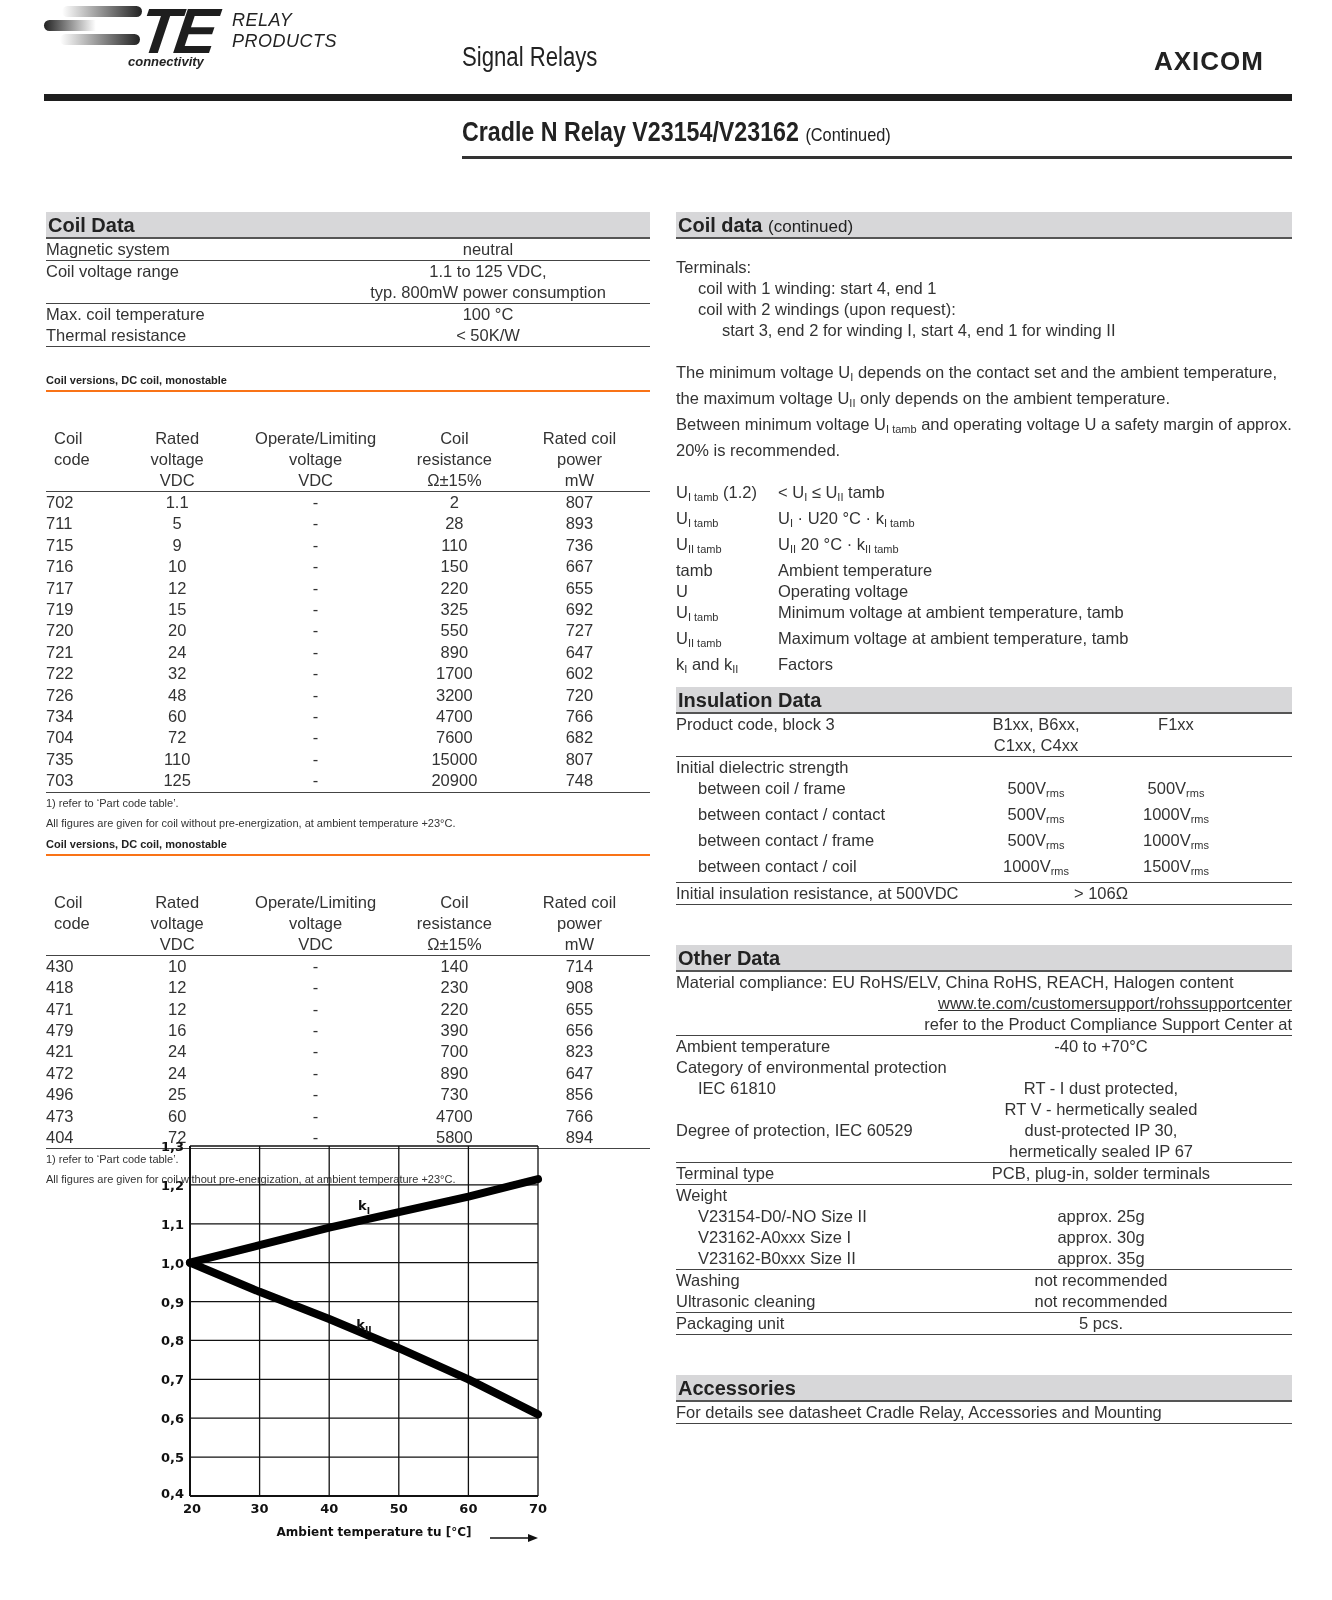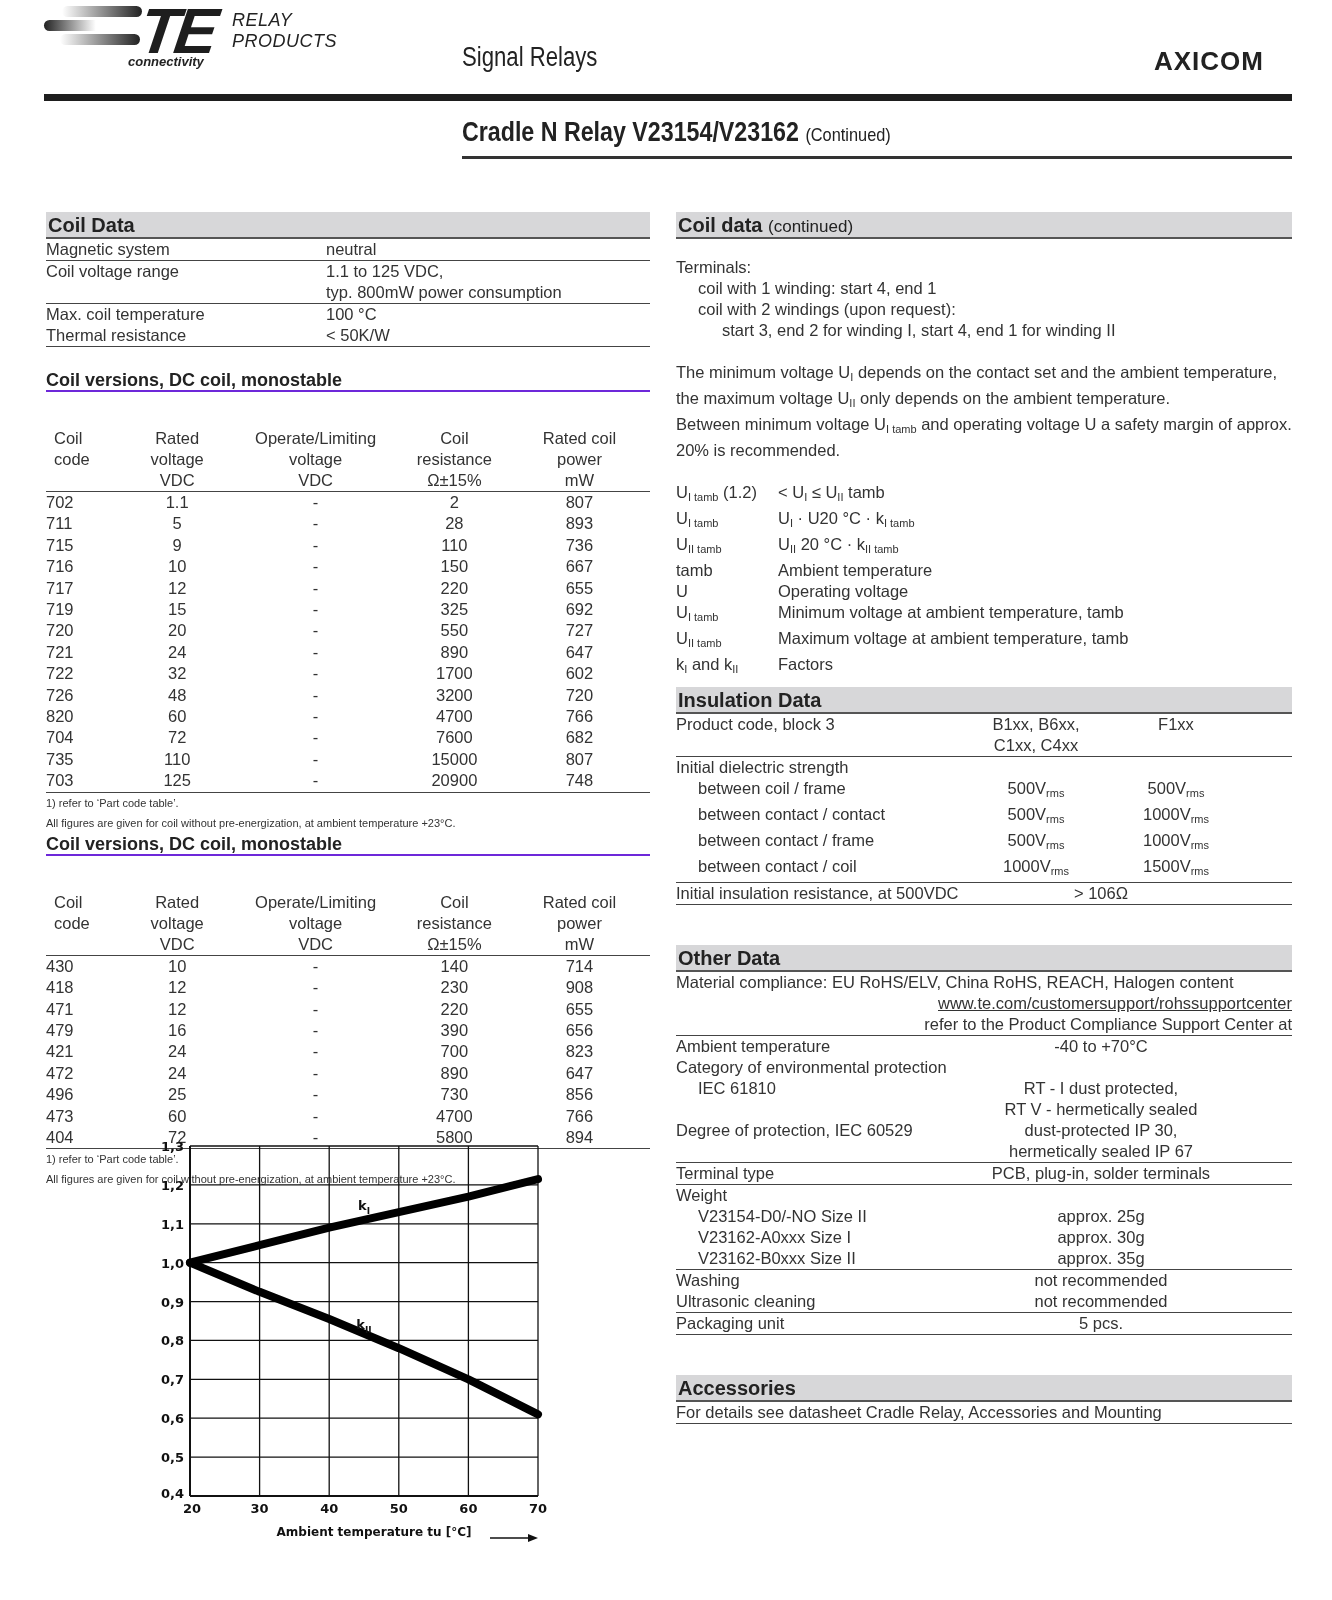--- a/index.html
+++ b/index.html
@@ -17,28 +17,28 @@
   .title{left:462px;top:117px;font-size:27px;font-weight:bold;color:#222;transform:scaleX(0.86);transform-origin:left;white-space:nowrap;}
   .title .cont{font-size:19px;font-weight:normal;}
   .titleline{left:462px;top:156px;width:830px;height:3px;background:#333;}
 
   
   .sec-h{background:#d7d7d9;border-bottom:2px solid #555;font-weight:bold;font-size:20px;color:#222;padding:0 2px;height:25px;line-height:26px;}
   .sec-h .light{font-weight:normal;font-size:17px;}
   .row{display:flex;font-size:16.5px;line-height:21px;}
   .bl{border-bottom:1.5px solid #444;}
   .lbl{flex:0 0 auto;}
-  .val{}
+  .val{text-align:center;}
   .sub{font-size:11px;vertical-align:-3px;}
 
   
   #left{left:46px;top:212px;width:604px;}
   #left .row .lbl{width:280px;}
   #left .row .val{flex:1;}
-  .subhead{font-weight:bold;font-size:18px;color:#222;border-bottom:2px solid #6d28d9;height:21px;line-height:22px;margin-top:0;}
+  .subhead{font-weight:bold;font-size:11px;color:#222;border-bottom:2px solid #f97316;height:21px;line-height:22px;margin-top:0;}
   table.coil{border-collapse:collapse;width:604px;font-size:16.5px;margin-top:36px;}
   table.coil th{font-weight:normal;text-align:center;line-height:21px;vertical-align:top;padding:0;}
   table.coil td{text-align:center;line-height:21.4px;padding:0;}
   table.coil td.c0{text-align:left;}
   table.coil th.c0{text-align:left;padding-left:8px;}
   table.coil thead tr{border-bottom:1.5px solid #444;}
   table.coil tbody tr:last-child td{border-bottom:1.5px solid #444;}
   .note{font-size:11px;line-height:20px;}
 
   
@@ -198,21 +198,21 @@
           <td class="">602</td>
         </tr>
         <tr>
           <td class="c0">726</td>
           <td class="">48</td>
           <td class="">-</td>
           <td class="">3200</td>
           <td class="">720</td>
         </tr>
         <tr>
-          <td class="c0">820</td>
+          <td class="c0">734</td>
           <td class="">60</td>
           <td class="">-</td>
           <td class="">4700</td>
           <td class="">766</td>
         </tr>
         <tr>
           <td class="c0">704</td>
           <td class="">72</td>
           <td class="">-</td>
           <td class="">7600</td>

